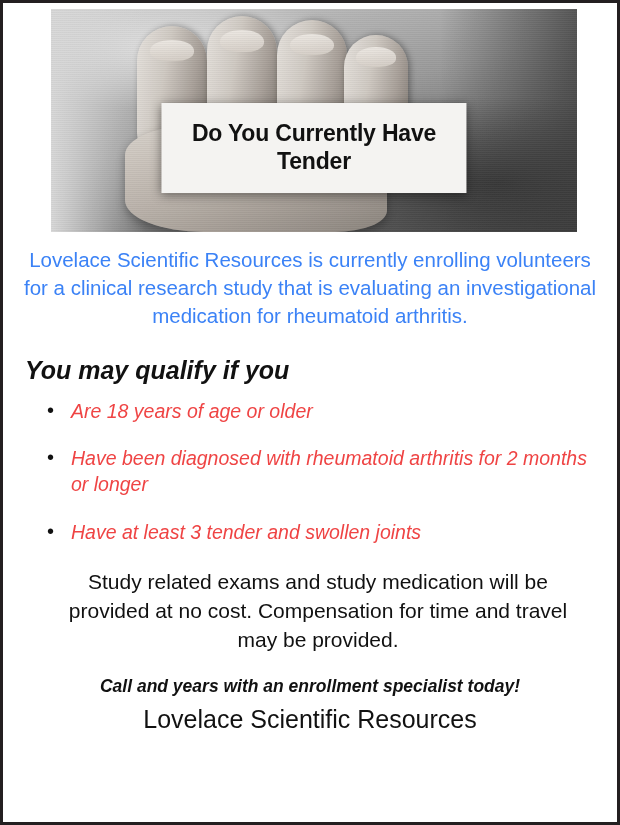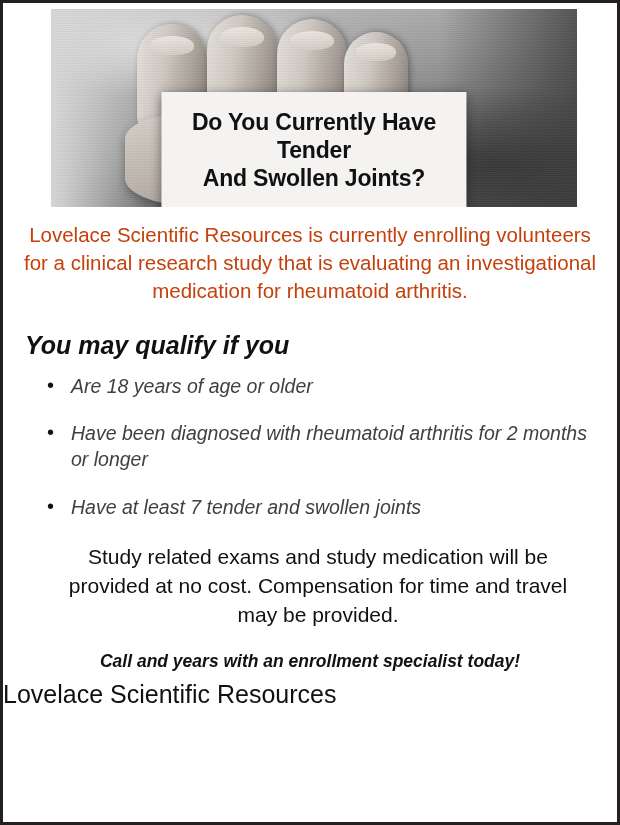--- a/index.html
+++ b/index.html
@@ -24,21 +24,21 @@
     width: 100%;
     height: 100%;
     box-sizing: border-box;
     padding: 0;
   }
 
   
   .hero {
     position: relative;
     margin: 6px 40px 0 48px;
-    height: 198px;
+    height: 223px;
     overflow: hidden;
     background: #8d8d8d;
   }
   .hero-bg {
     position: absolute;
     inset: 0;
     background:
       radial-gradient(ellipse 60% 45% at 22% 18%, rgba(255,255,255,0.55), rgba(255,255,255,0) 60%),
       radial-gradient(ellipse 70% 60% at 85% 78%, rgba(20,20,20,0.55), rgba(20,20,20,0) 65%),
       linear-gradient(165deg, #cfcfcf 0%, #b6b6b6 22%, #9a9a9a 45%, #6f6f6f 70%, #4a4a4a 100%);
@@ -119,42 +119,42 @@
     color: #111;
     letter-spacing: -0.2px;
   }
 
   
   .lede {
     margin: 14px 18px 0 18px;
     text-align: center;
     font-size: 20.5px;
     line-height: 1.36;
-    color: #c2410c;
+    color: #3b82f6;
   }
 
   .qualify {
     margin: 26px 0 0 22px;
     font-style: italic;
     font-weight: bold;
     font-size: 25px;
     color: #111;
   }
 
   ul.bullets {
     margin: 14px 18px 0 40px;
     padding: 0 0 0 22px;
     list-style: none;
   }
   ul.bullets li {
     position: relative;
     font-style: italic;
     font-size: 19.5px;
     line-height: 1.32;
-    color: #404040;
+    color: #ef4444;
     margin-bottom: 22px;
     padding-left: 6px;
   }
   ul.bullets li::before {
     content: "\2022";
     position: absolute;
     left: -18px;
     top: -2px;
     font-size: 20px;
     font-style: normal;
@@ -173,21 +173,21 @@
     margin: 22px 24px 0 24px;
     text-align: center;
     font-style: italic;
     font-weight: bold;
     font-size: 17.5px;
     color: #111;
   }
 
   .brand {
     margin: 8px 0 0 0;
-    text-align: left;
+    text-align: center;
     font-size: 25px;
     color: #111;
   }
 </style>
 </head>
 <body>
 
 <div class="page">
   <div class="inner">
 
@@ -209,32 +209,31 @@
         <div class="finger f4">
             <div class="nail"></div>
           </div>
         <div class="palm"></div>
       </div>
 
       <div class="hero-grain"></div>
 
       <div class="card">
         <div class="card-line">Do You Currently Have Tender</div>
-        <div class="card-line">And Swollen Joints?</div>
       </div>
     </div>
 
     <p class="lede">Lovelace Scientific Resources is currently enrolling volunteers for a clinical research study that is evaluating an investigational medication for rheumatoid arthritis.</p>
 
     <p class="qualify">You may qualify if you</p>
 
     <ul class="bullets">
       <li>Are 18 years of age or older</li>
       <li>Have been diagnosed with rheumatoid arthritis for 2 months or longer</li>
-      <li>Have at least 7 tender and swollen joints</li>
+      <li>Have at least 3 tender and swollen joints</li>
     </ul>
 
     <p class="closing">Study related exams and study medication will be provided at no cost. Compensation for time and travel may be provided.</p>
 
     <p class="call">Call and years with an enrollment specialist today!</p>
 
     <p class="brand">Lovelace Scientific Resources</p>
 
   </div>
 </div>

